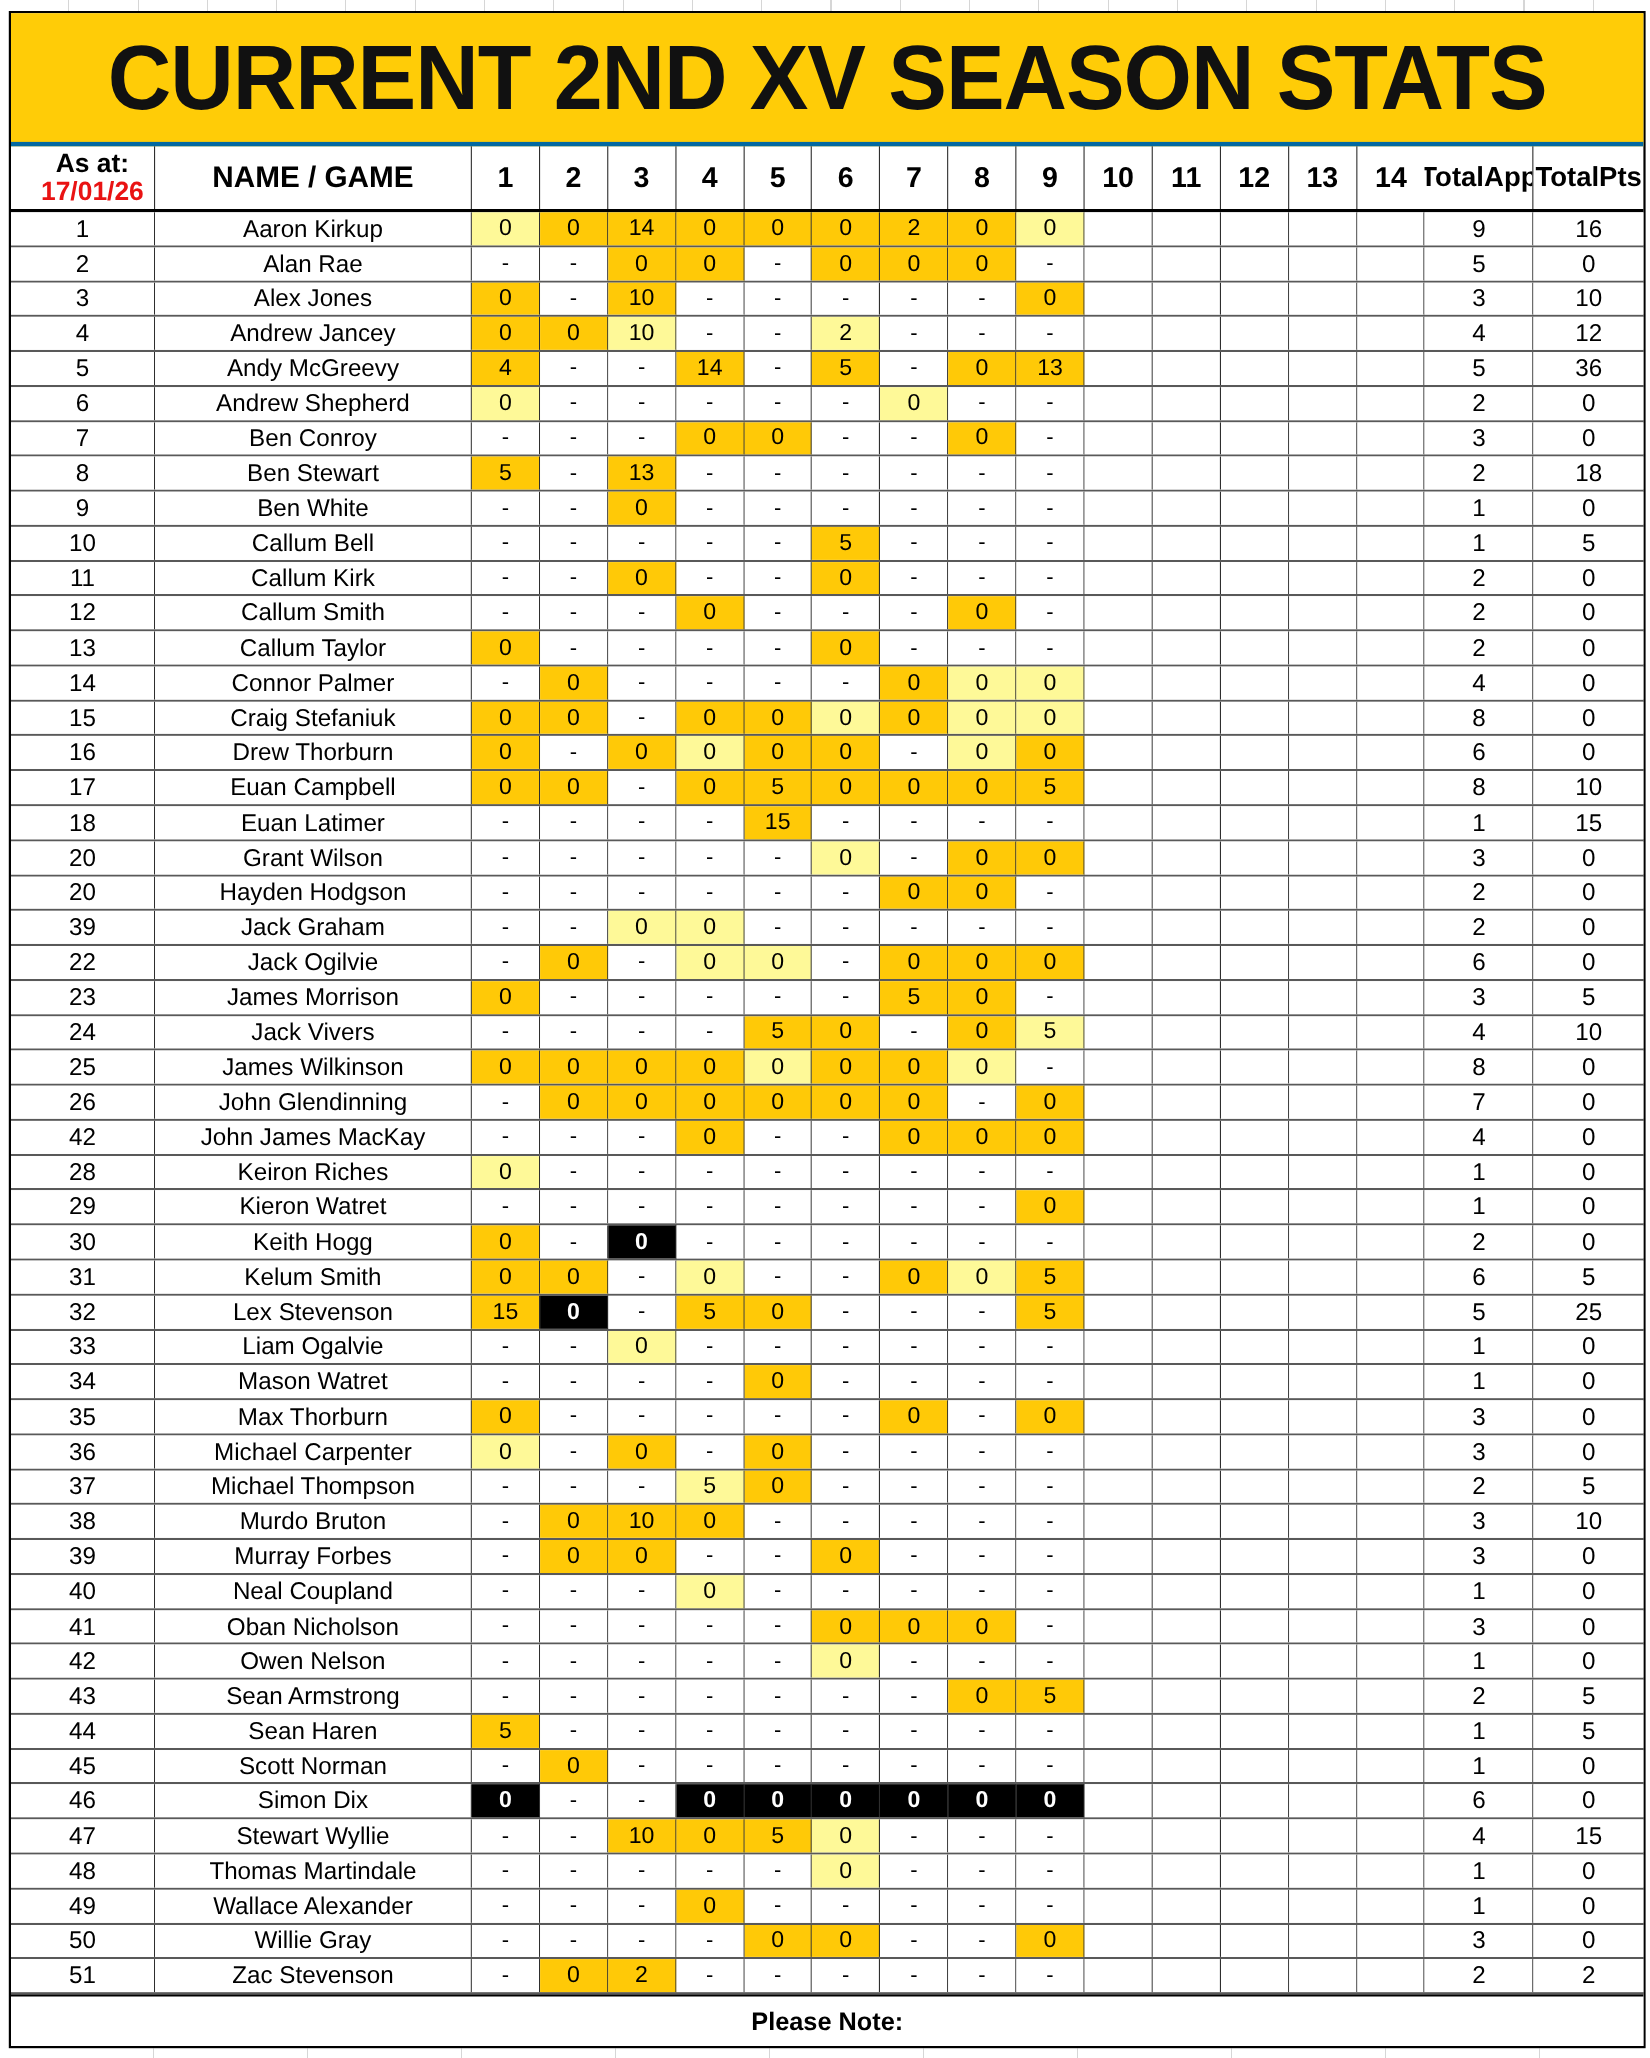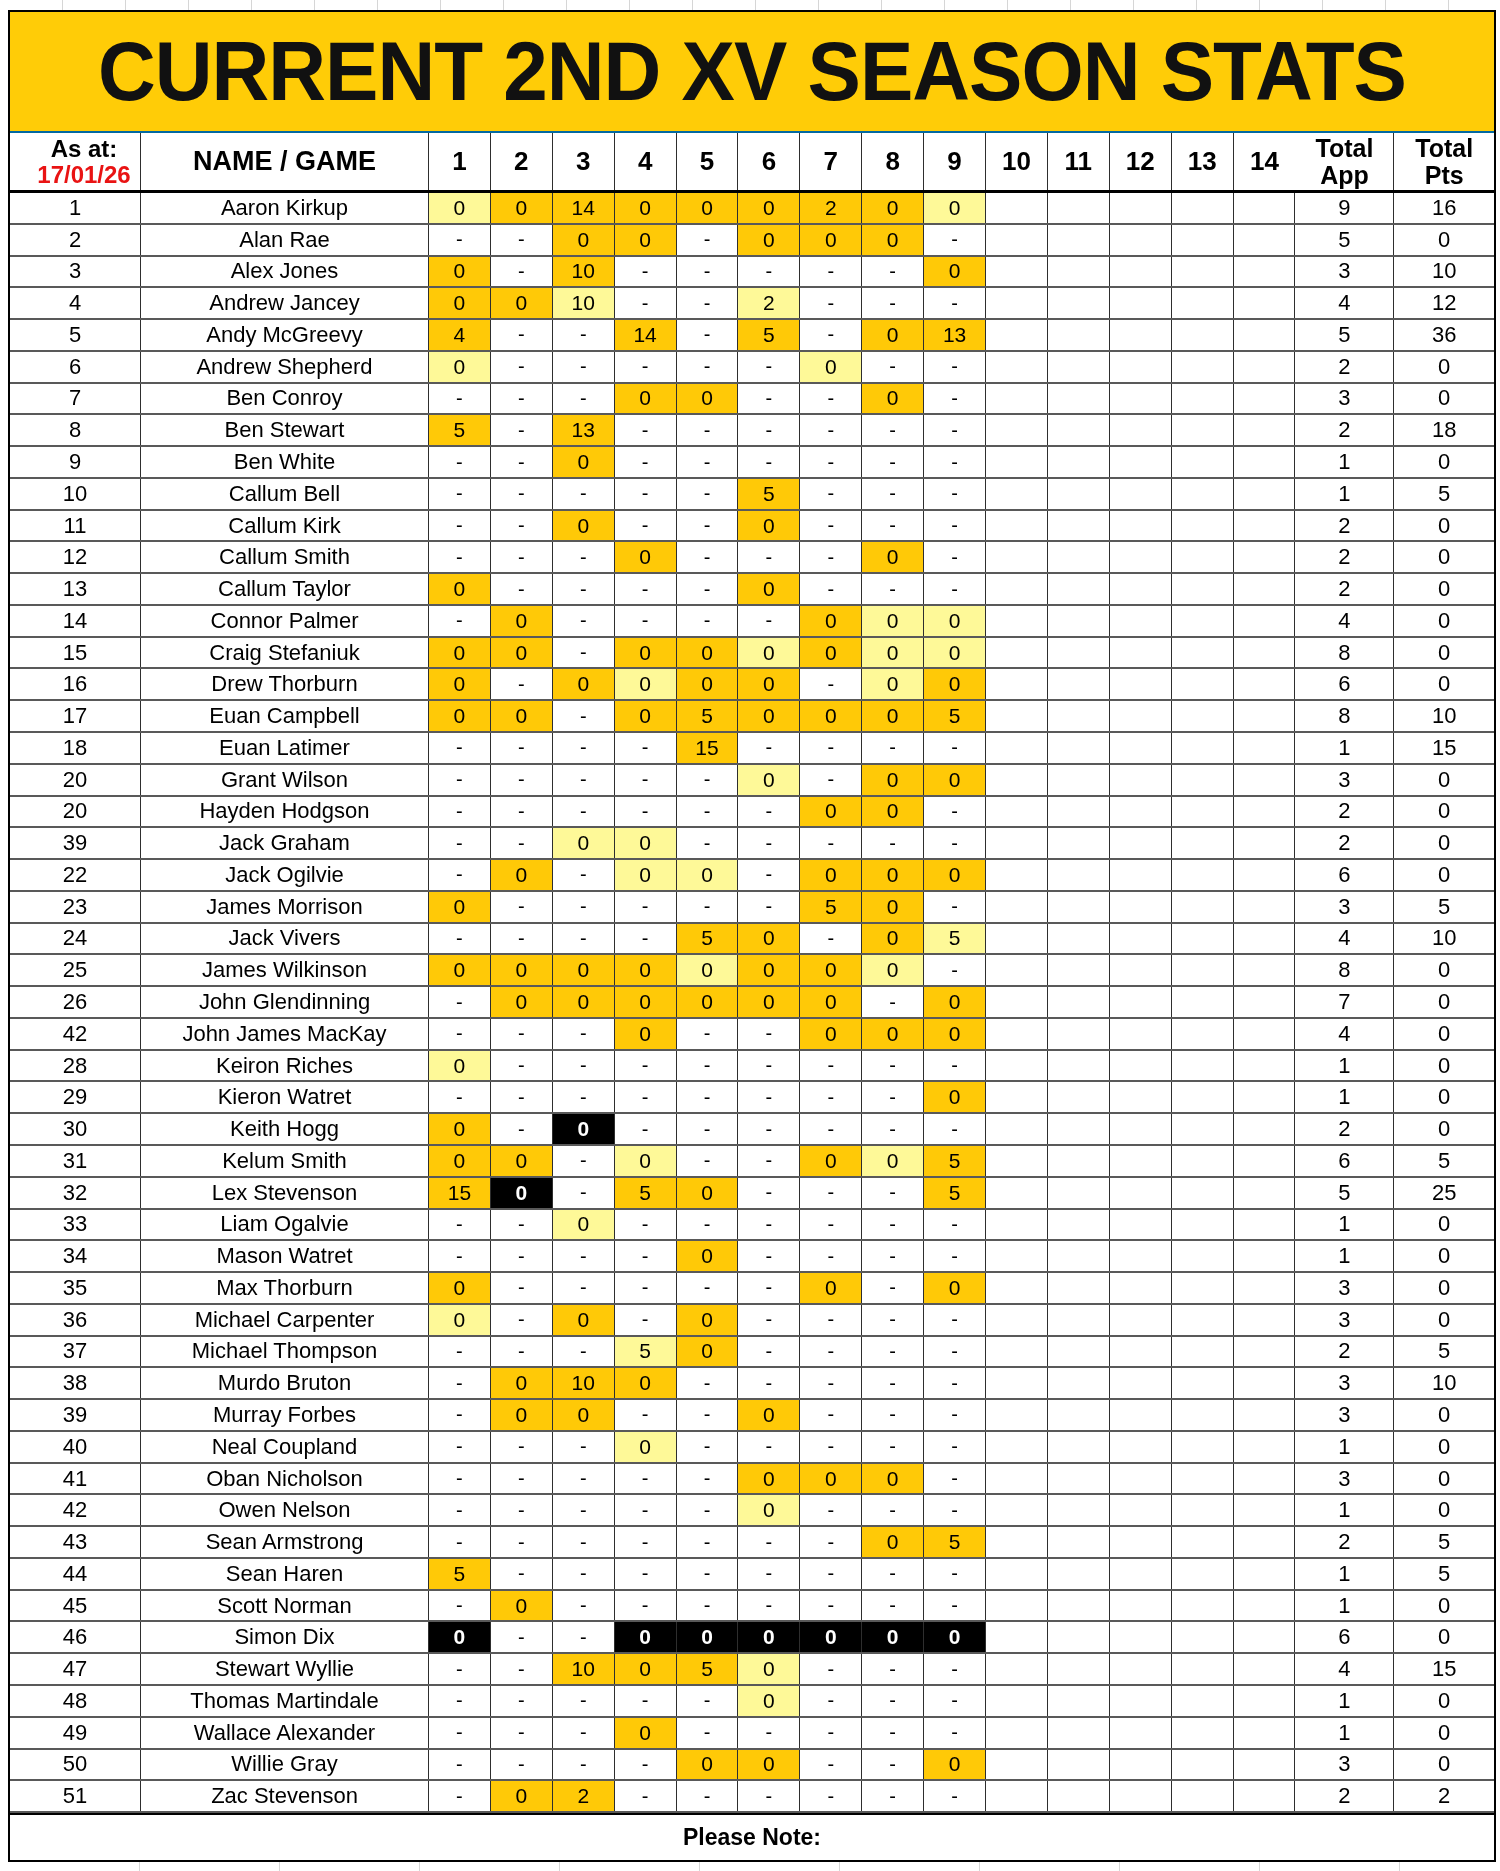--- a/index.html
+++ b/index.html
@@ -11,39 +11,39 @@
   .grid-strip { position:absolute; left:0; right:0; background:
     repeating-linear-gradient(90deg, transparent 0 62px, #d6d6d6 62px 63px); }
   .grid-strip.top { top:0; height:10px; border-bottom:0; }
   .grid-strip.bottom { top:1862px; height:9px;
     background: repeating-linear-gradient(90deg, transparent 0 139px, #d6d6d6 139px 140px); }
 
   .table { position:absolute; left:8px; top:10px; width:1488px; height:1852px;
     border:2px solid #000; background:#fff; display:flex; flex-direction:column; }
 
   
-  .banner { height:121px; background:var(--banner,#FFCC07); border-bottom:2px solid #0369a1;
+  .banner { height:121px; background:var(--banner,#FFCC07); border-bottom:4px solid #0369a1;
     display:flex; align-items:center; justify-content:center; overflow:hidden; }
   .title { font-size:80px; font-weight:700; letter-spacing:-1px; color:#111;
     white-space:nowrap; transform:scaleY(1.04); }
 
   
   .grid-row { display:grid;
     grid-template-columns:131px 288px repeat(14,61.9px) 99px 1fr; }
   .cell { display:flex; align-items:center; justify-content:center;
     border-right:1px solid #2e2e2e; overflow:hidden; }
   .cell:last-child { border-right:none; }
 
   
   .hrow { height:60px; border-bottom:3px solid #000; }
   .hrow .cell { font-weight:700; font-size:26px; color:#000; }
   .asat { flex-direction:column; line-height:1.05; font-size:24px !important;margin-left:18px; }
   .asat .date { color:var(--red,#E91313); }
   .namegame { font-size:27px !important; }
-  .totalhead { flex-direction:column; line-height:1.08; font-size:25px !important; }
+  .totalhead { flex-direction:row; line-height:1.08; font-size:25px !important; }
 
   
   .rows { flex:1; display:flex; flex-direction:column; }
   .row { flex:1; border-bottom:2px solid #595959; }
   .row .cell { font-size:22px; color:#000; background:#fff; }
   .row .cell.game { font-size:21px; }
   .row .cell.a { background:var(--amber,#FFC907); }
   .row .cell.y { background:var(--yellow,#FEF998); }
   .row .cell.k { background:var(--black,#000); color:#fff; font-weight:700; }
   .row .cell.dash { font-size:20px; }

